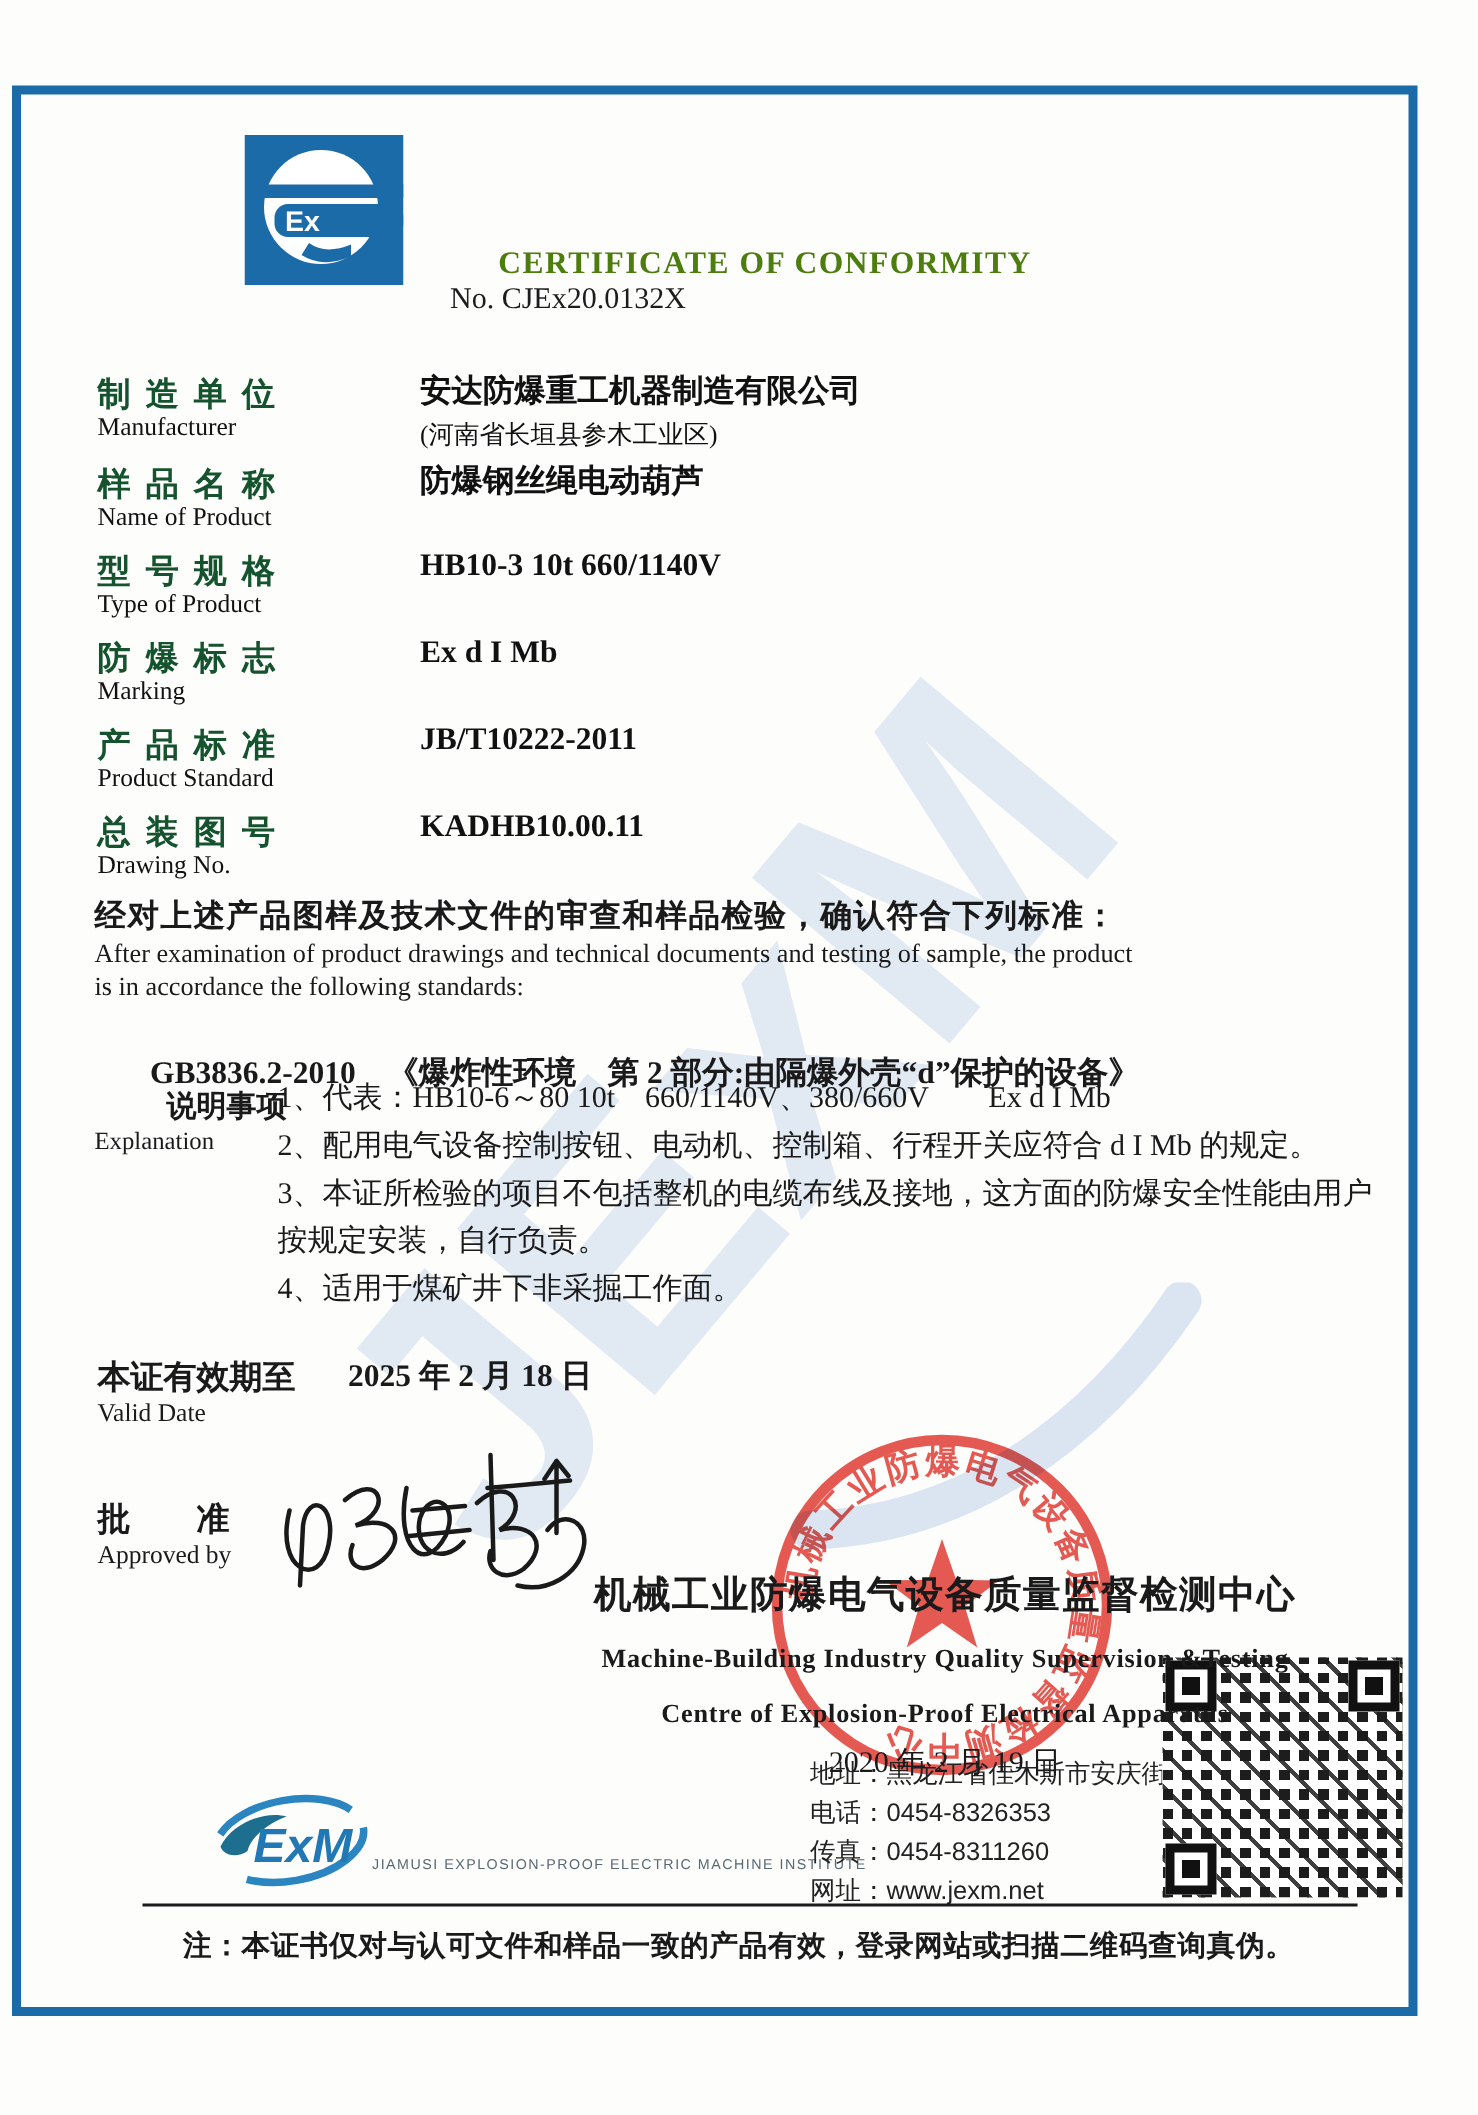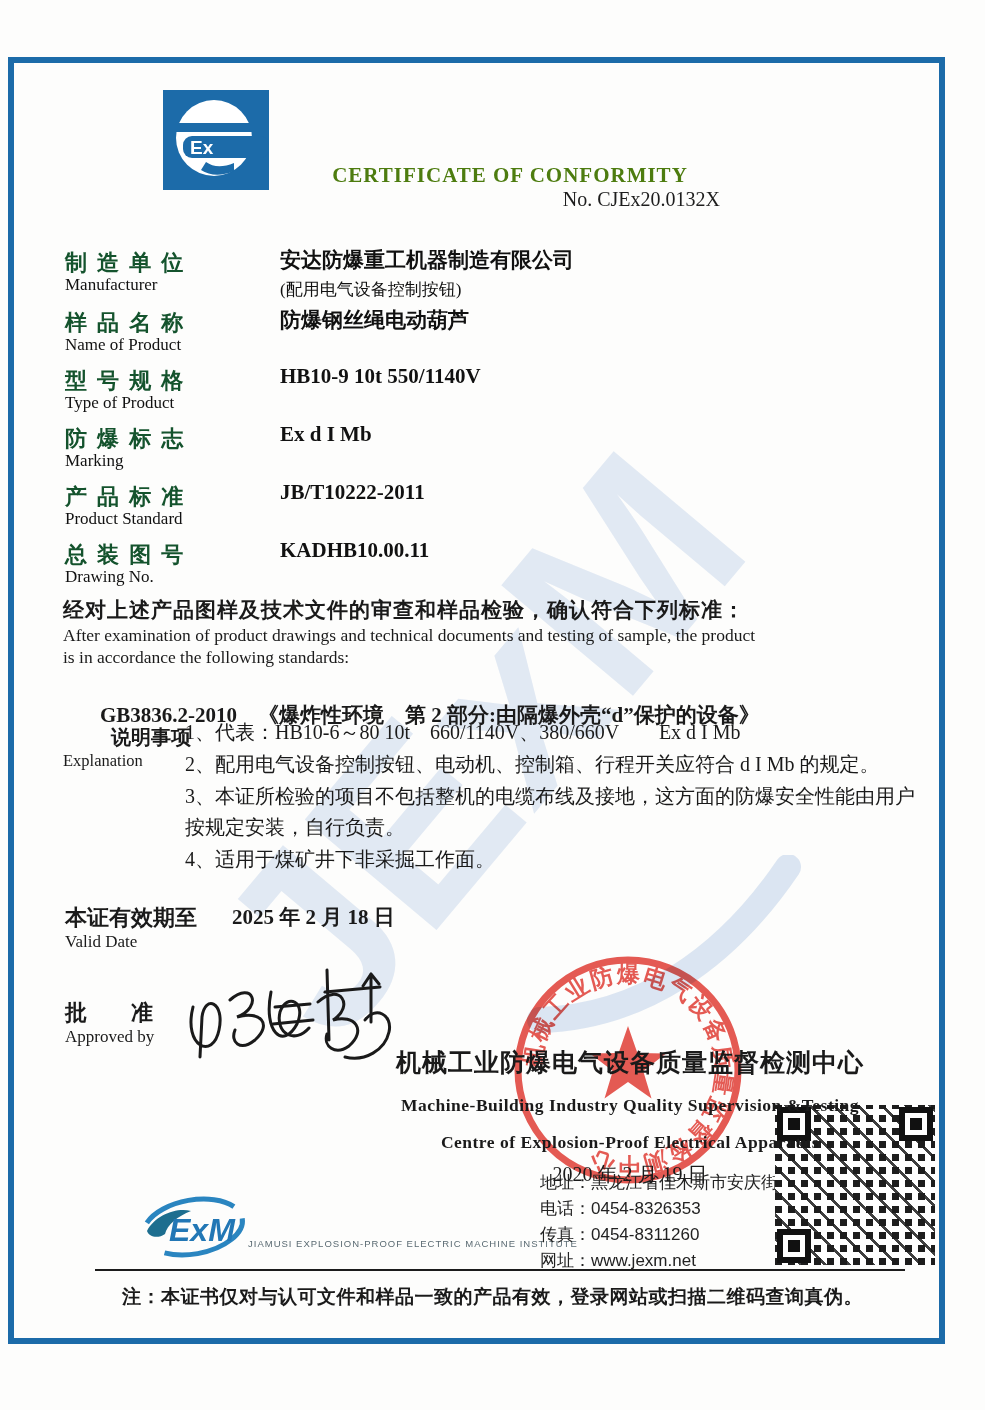--- a/index.html
+++ b/index.html
@@ -12,21 +12,21 @@
   .watermark{left:10px;top:600px;width:940px;text-align:center;
              transform:rotate(-50deg);transform-origin:center;
              font:700 250px "Liberation Sans",sans-serif;color:rgba(186,206,231,0.42);
              z-index:1;pointer-events:none;white-space:nowrap;}
   .wm-arc{z-index:1;pointer-events:none;}
   
   .title-cn{left:300px;top:98px;width:420px;text-align:center;font-size:47px;font-weight:bold;
             color:#2b64ae;letter-spacing:16px;z-index:3;}
   .title-en{left:300px;top:163px;width:420px;text-align:center;font-family:"Liberation Serif",serif;
             font-size:21px;font-weight:bold;color:#4d7c0f;letter-spacing:1px;z-index:3;}
-  .cert-no{left:300px;top:188px;width:420px;text-align:right;font-family:"Liberation Serif",serif;
+  .cert-no{left:300px;top:188px;width:420px;text-align:left;font-family:"Liberation Serif",serif;
            font-size:20px;color:#1d1d1d;z-index:3;}
   
   .field-row{left:0;width:985px;z-index:3;}
   .lbl-cn{position:absolute;left:65px;top:0;font-size:22px;font-weight:bold;letter-spacing:2px;color:#14532d;}
   .lbl-en{position:absolute;left:65px;top:27px;font-family:"Liberation Serif",serif;font-size:17px;color:#111;}
   .fval{position:absolute;left:280px;top:-2px;font-family:"Liberation Serif",serif;font-size:21px;font-weight:bold;color:#111;}
   .fnote{position:absolute;left:280px;top:30px;font-family:"Liberation Serif",serif;font-size:17px;color:#111;}
   
   .stmt-cn{left:63px;top:596px;font-size:21px;font-weight:bold;letter-spacing:1px;z-index:3;}
   .stmt-en{left:63px;width:800px;font-family:"Liberation Serif",serif;font-size:17.5px;z-index:3;}
@@ -80,31 +80,31 @@
     <path d="M38,80 q14,9 33,1 l0,-8 q-17,7 -28,-1 z" fill="#1c6ba9"></path>
   </svg>
 
   <div class="abs title-en">CERTIFICATE  OF  CONFORMITY</div>
   <div class="abs cert-no">No.   CJEx20.0132X</div>
 
   <div class="abs field-row" style="top:248px;">
     <span class="lbl-cn">制 造 单 位</span>
     <span class="lbl-en">Manufacturer</span>
     <span class="fval">安达防爆重工机器制造有限公司</span>
-    <span class="fnote">(配用电气设备控制按钮)</span>
+    <span class="fnote">(河南省长垣县参木工业区)</span>
   </div>
   <div class="abs field-row" style="top:308px;">
     <span class="lbl-cn">样 品 名 称</span>
     <span class="lbl-en">Name of Product</span>
     <span class="fval">防爆钢丝绳电动葫芦</span>
   </div>
   <div class="abs field-row" style="top:366px;">
     <span class="lbl-cn">型 号 规 格</span>
     <span class="lbl-en">Type of Product</span>
-    <span class="fval">HB10-9 10t   550/1140V</span>
+    <span class="fval">HB10-3 10t   660/1140V</span>
   </div>
   <div class="abs field-row" style="top:424px;">
     <span class="lbl-cn">防 爆 标 志</span>
     <span class="lbl-en">Marking</span>
     <span class="fval">Ex d I Mb</span>
   </div>
   <div class="abs field-row" style="top:482px;">
     <span class="lbl-cn">产 品 标 准</span>
     <span class="lbl-en">Product Standard</span>
     <span class="fval">JB/T10222-2011</span>

